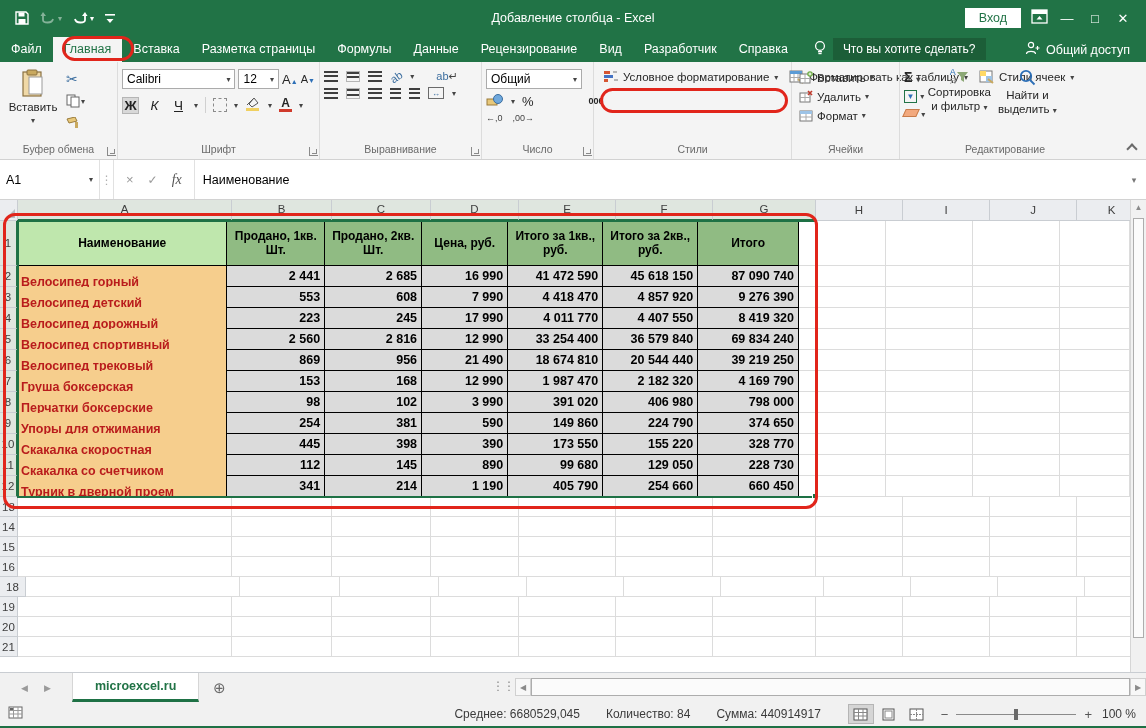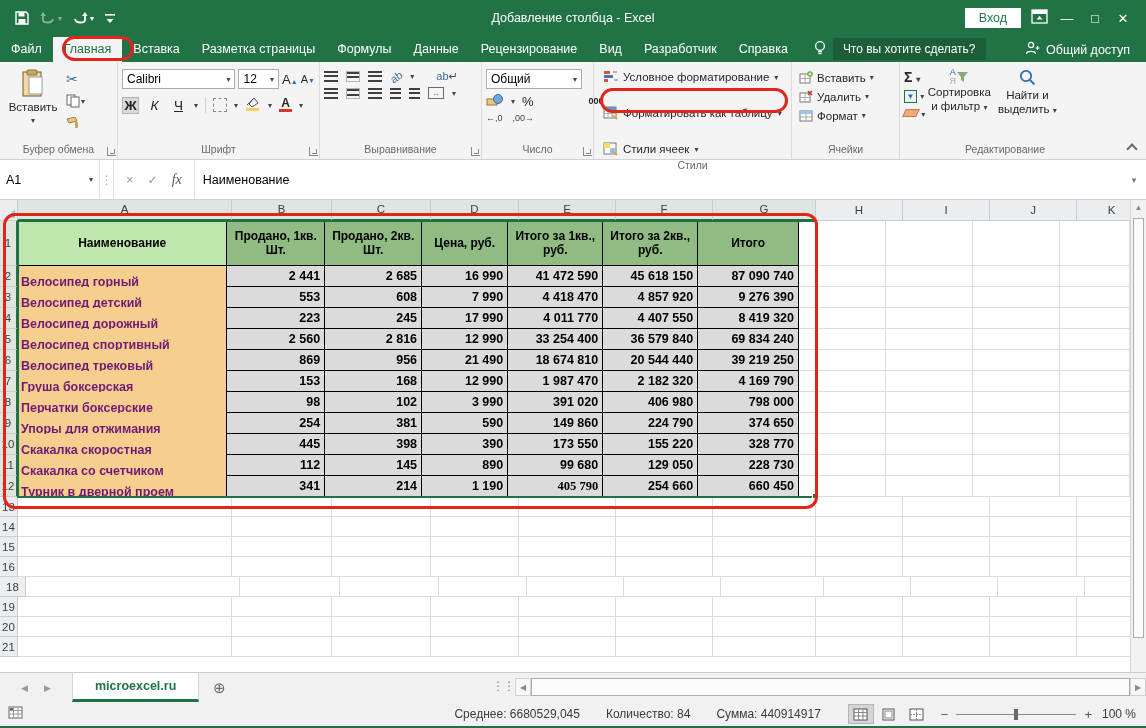--- a/index.html
+++ b/index.html
@@ -69,21 +69,21 @@
   .grow { display:flex; }
   .ch, .corner { background:#ebedf0; border-right:1px solid #c9cdd2; border-bottom:1px solid #c9cdd2; font-size:11.5px; color:#3e3e3e; text-align:center; height:21px; line-height:20px; flex:none; }
   .ch.hl { background:#dfe6df; border-bottom:2px solid #217346; line-height:18px; }
   .corner { position:relative; }
   .corner:after { content:""; position:absolute; right:2px; bottom:2px; border-left:9px solid transparent; border-bottom:9px solid #b9bdc2; }
   .rn { background:#ebedf0; border-right:1px solid #c9cdd2; border-bottom:1px solid #c9cdd2; font-size:11.5px; color:#3e3e3e; text-align:center; flex:none; display:flex; align-items:center; justify-content:center; }
   .rn.hl { background:#dfe6df; border-right:2px solid #217346; }
   .cell { flex:none; border-right:1px solid #dcdcdc; border-bottom:1px solid #dcdcdc; background:#fff; }
   .th { background:#90bb83; border-right:1px solid #000; border-bottom:1px solid #000; display:flex; align-items:center; justify-content:center; text-align:center; font-weight:bold; font-size:12px; color:#000; line-height:1.2; padding:0 2px; }
   .th.active-cell { background:#bfe7ad; }
-  .td-name { background:#f6ce8d; border-right:1px solid #000; border-bottom:1px solid #000; font-weight:bold; font-size:12.5px; color:#701a75; padding:16px 3px; white-space:nowrap; overflow:hidden; display:flex; align-items:center; }
+  .td-name { background:#f6ce8d; border-right:1px solid #000; border-bottom:1px solid #000; font-weight:bold; font-size:12.5px; color:#b91c1c; padding:16px 3px; white-space:nowrap; overflow:hidden; display:flex; align-items:center; }
   .td-num { background:#dbdbdb; border-right:1px solid #000; border-bottom:1px solid #000; font-weight:bold; font-size:12.5px; color:#000; padding:0 4px; white-space:nowrap; display:flex; align-items:center; justify-content:flex-end; }
   .sel-border { position:absolute; border:2px solid #1e7145; pointer-events:none; }
   .sel-handle { position:absolute; width:6px; height:6px; background:#1e7145; border:1px solid #fff; pointer-events:none; }
   .anno { position:absolute; border:3px solid #e1251b; border-radius:12px; pointer-events:none; }
   .vscroll { position:absolute; right:0; top:0; bottom:0; width:16px; background:#f1f1f1; border-left:1px solid #d6d6d6; }
   .vscroll .arrow { height:16px; text-align:center; font-size:8px; color:#8a8a8a; line-height:16px; }
   .vthumb { position:absolute; left:2px; right:2px; top:18px; height:420px; background:#fbfbfb; border:1px solid #adadad; }
 
   
   .tabstrip { height:30px; background:#f1f1f1; border-top:1px solid #c9cdd2; display:flex; align-items:stretch; position:relative; }
@@ -311,21 +311,21 @@
       <div style="display:flex;align-items:center;gap:10px;font-size:9px;color:#444;">
         <span>←,0</span>
         <span>,00→</span>
       </div>
     </div>
     <div class="rg-label" style="margin-top:auto;">Число</div>
     <span class="launcher"></span>
   </div>
 
   <div class="rgroup" style="width:198px;">
-    <div style="display:flex;flex-direction:column;gap:18px;padding-top:3px;position:relative;">
+    <div style="display:flex;flex-direction:row;gap:1px;padding-top:3px;position:relative;">
       <span class="stylebtn">
         <svg width="15" height="14" viewBox="0 0 15 14">
             <rect x="1" y="1" width="6" height="3" fill="#d65532"></rect>
             <rect x="1" y="5" width="9" height="3" fill="#4472c4"></rect>
             <rect x="1" y="9" width="4" height="3" fill="#d65532"></rect>
             <path d="M10 2 h4 M11 10 h4" stroke="#777"></path>
           </svg>
         <span>Условное форматирование</span>
           <span class="caret2">▾</span>
       </span>
@@ -606,21 +606,21 @@
         <div class="cell" style="width: 87px; height: 21px;"></div>
         <div class="cell" style="width: 87px; height: 21px;"></div>
         <div class="cell" style="width: 70px; height: 21px;"></div>
       </div>
       <div class="grow" style="height: 21px;">
         <div class="rn hl" style="width: 18px; height: 21px;">12</div>
         <div class="td-name" style="width: 214px; height: 21px;">Турник в дверной проем</div>
         <div class="td-num" style="width: 100px; height: 21px;">341</div>
         <div class="td-num" style="width: 99px; height: 21px;">214</div>
         <div class="td-num" style="width: 88px; height: 21px;">1 190</div>
-        <div class="td-num" style="width: 97px; height: 21px; font-family: Liberation Serif, serif;">405 790</div>
+        <div class="td-num" style="width: 97px; height: 21px;">405 790</div>
         <div class="td-num" style="width: 97px; height: 21px;">254 660</div>
         <div class="td-num" style="width: 103px; height: 21px;">660 450</div>
         <div class="cell" style="width: 87px; height: 21px;"></div>
         <div class="cell" style="width: 87px; height: 21px;"></div>
         <div class="cell" style="width: 87px; height: 21px;"></div>
         <div class="cell" style="width: 70px; height: 21px;"></div>
       </div>
       <div class="grow" style="height: 20px;">
         <div class="rn" style="width: 18px; height: 20px;">13</div>
         <div class="cell" style="width: 214px; height: 20px;"></div>

